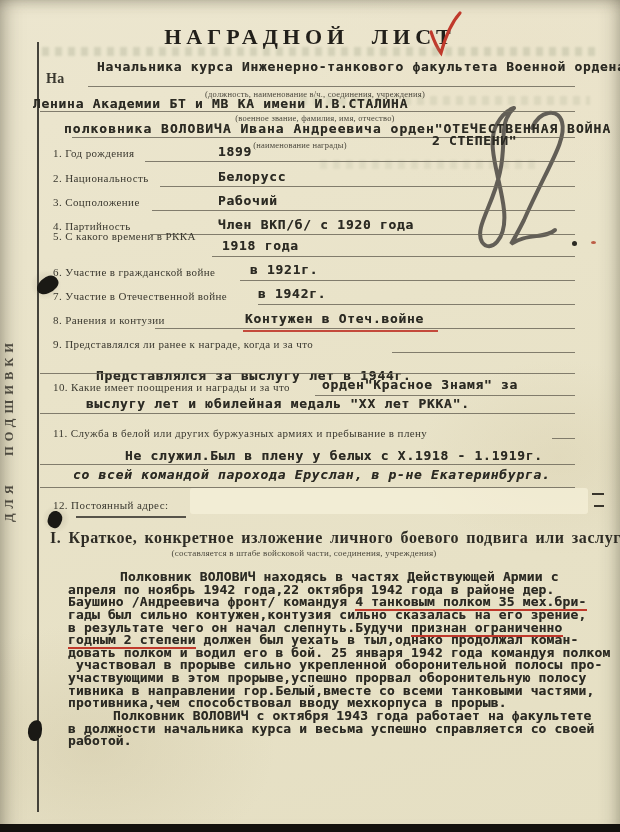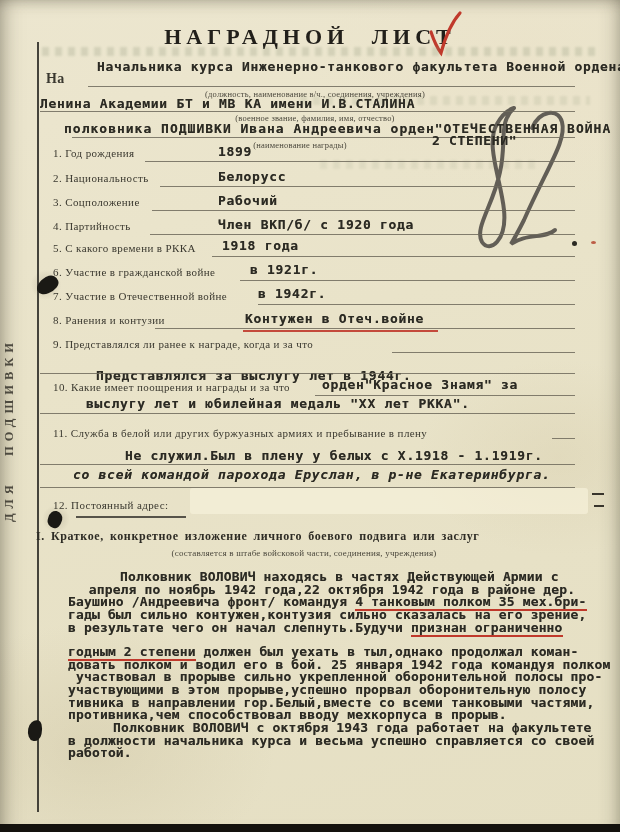--- a/index.html
+++ b/index.html
@@ -18,21 +18,21 @@
   .abs{position:absolute;}
   .rule{position:absolute;height:1px;background:#6e6a5c;opacity:.85;}
   .rule.thick{height:2px;background:#3c3a32;}
   .label{position:absolute;font-size:11px;letter-spacing:.4px;color:#3a382f;white-space:nowrap;}
   .caption{position:absolute;font-size:8.5px;letter-spacing:.2px;color:#4a473c;text-align:center;white-space:nowrap;}
   .typed{position:absolute;font-family:"DejaVu Sans Mono",monospace;font-weight:bold;
          font-size:13px;letter-spacing:.7px;color:#2b2a23;white-space:nowrap;
          text-shadow:0 0 .5px rgba(43,42,35,.55);}
   .title{position:absolute;left:150px;top:24px;width:320px;text-align:center;
          font-size:22px;font-weight:bold;letter-spacing:5px;word-spacing:12px;color:#211f1a;}
-  .sect-head{position:absolute;left:36px;top:529px;width:530px;font-size:12px;font-weight:bold;
+  .sect-head{position:absolute;left:50px;top:529px;width:530px;font-size:16px;font-weight:bold;
          letter-spacing:.6px;word-spacing:2.5px;color:#2e2c25;white-space:nowrap;}
   .bodytext{position:absolute;left:68px;top:571px;width:528px;
          font-family:"DejaVu Sans Mono",monospace;font-weight:bold;font-size:13px;
          letter-spacing:.15px;color:#2b2a23;text-shadow:0 0 .4px rgba(43,42,35,.5);}
   .bline{height:12.65px;line-height:12.65px;white-space:nowrap;}
   .red-ul{border-bottom:2px solid var(--red,#c0392b);text-align:right;}
   .vline{position:absolute;left:37px;top:42px;width:2px;height:770px;background:#2e2c27;opacity:.88;}
   .spine{position:absolute;left:-118px;top:420px;width:260px;height:20px;
          transform:rotate(-90deg);text-align:center;font-size:12.5px;letter-spacing:5px;
          word-spacing:16px;color:#403d34;font-weight:bold;opacity:.9;}
@@ -71,46 +71,46 @@
   <svg class="abs" style="left:452px;top:100px;" width="135" height="160" viewBox="0 0 135 160">
     <path d="M62,8 C46,22 55,42 48,72 C41,106 22,128 30,142 C38,154 55,140 52,110 C49,80 33,44 45,24 C51,13 59,9 62,8" fill="none" stroke="var(--pencil,#4a4742)" stroke-width="4" stroke-linecap="round" opacity="0.85"></path>
     <path d="M80,28 C88,10 106,8 110,22 C115,40 96,66 72,120 C66,132 62,139 59,144 C74,133 94,139 103,130" fill="none" stroke="var(--pencil,#4a4742)" stroke-width="4" stroke-linecap="round" opacity="0.85"></path>
   </svg>
 
   <span class="label" style="left:46px;top:71px;font-size:14px;font-weight:bold;">На</span>
   <span class="typed" style="left:97px;top:59px;">Начальника курса Инженерно-танкового факультета Военной ордена</span>
   <div class="rule" style="left:88px;top:86px;width:487px;"></div>
   <span class="caption" style="left:150px;top:89px;width:330px;">(должность, наименование в/ч., соединения, учреждения)</span>
 
-  <span class="typed" style="left:40px;top:96px;">Ленина Академии БТ и МВ КА имени И.В.СТАЛИНА</span>
+  <span class="typed" style="left:33px;top:96px;">Ленина Академии БТ и МВ КА имени И.В.СТАЛИНА</span>
   <div class="rule" style="left:40px;top:111px;width:535px;"></div>
   <span class="caption" style="left:150px;top:113px;width:330px;">(военное звание, фамилия, имя, отчество)</span>
 
-  <span class="typed" style="left:64px;top:121px;letter-spacing:1px;">полковника ПОДШИВКИ Ивана Андреевича орден"ОТЕЧЕСТВЕННАЯ ВОЙНА</span>
+  <span class="typed" style="left:64px;top:121px;letter-spacing:1px;">полковника ВОЛОВИЧА Ивана Андреевича орден"ОТЕЧЕСТВЕННАЯ ВОЙНА</span>
   <div class="rule" style="left:72px;top:137px;width:503px;"></div>
   <span class="typed" style="left:432px;top:133px;">2 СТЕПЕНИ"</span>
   <span class="caption" style="left:200px;top:140px;width:200px;">(наименование награды)</span>
 
   <span class="label" style="left:53px;top:147px;">1. Год рождения</span>
   <span class="typed" style="left:218px;top:144px;">1899</span>
   <div class="rule" style="left:145px;top:161px;width:430px;"></div>
 
   <span class="label" style="left:53px;top:172px;">2. Национальность</span>
   <span class="typed" style="left:218px;top:169px;">Белорусс</span>
   <div class="rule" style="left:160px;top:186px;width:415px;"></div>
 
   <span class="label" style="left:53px;top:196px;">3. Соцположение</span>
   <span class="typed" style="left:218px;top:193px;">Рабочий</span>
   <div class="rule" style="left:152px;top:210px;width:423px;"></div>
 
   <span class="label" style="left:53px;top:220px;">4. Партийность</span>
   <span class="typed" style="left:218px;top:217px;">Член ВКП/б/ с 1920 года</span>
   <div class="rule" style="left:150px;top:234px;width:425px;"></div>
 
-  <span class="label" style="left:53px;top:242px;">5. С какого времени в РККА</span>
+  <span class="label" style="left:53px;top:230px;">5. С какого времени в РККА</span>
   <span class="typed" style="left:222px;top:238px;">1918 года</span>
   <div class="rule" style="left:212px;top:256px;width:363px;"></div>
   <div class="speck" style="left:572px;top:241px;width:5px;height:5px;background:#2b2a23;"></div>
   <div class="speck" style="left:591px;top:241px;width:5px;height:3px;background:#b5452f;opacity:.85;"></div>
 
   <span class="label" style="left:53px;top:266px;">6. Участие в гражданской войне</span>
   <span class="typed" style="left:250px;top:262px;">в 1921г.</span>
   <div class="rule" style="left:240px;top:280px;width:335px;"></div>
 
   <span class="label" style="left:53px;top:290px;">7. Участие в Отечественной войне</span>
@@ -144,25 +144,25 @@
   <span class="label" style="left:53px;top:499px;">12. Постоянный адрес:</span>
   <div class="rule thick" style="left:76px;top:516px;width:110px;"></div>
   <div class="dash" style="left:592px;top:493px;width:12px;"></div>
   <div class="dash" style="left:594px;top:505px;width:10px;"></div>
 
   <div class="sect-head">I. Краткое, конкретное изложение личного боевого подвига или заслуг</div>
   <span class="caption" style="left:104px;top:548px;width:400px;font-size:9px;">(составляется в штабе войсковой части, соединения, учреждения)</span>
 
   <div class="bodytext" id="body-lines">
       <div class="bline" style="padding-left: 52px;"><span>Полковник ВОЛОВИЧ находясь в частях Действующей Армии с</span></div>
-      <div class="bline" style="padding-left: 0px; text-align: center;"><span>апреля по ноябрь 1942 года,22 октября 1942 года в районе дер.</span></div>
+      <div class="bline" style="padding-left: 0px;"><span>апреля по ноябрь 1942 года,22 октября 1942 года в районе дер.</span></div>
       <div class="bline" style="padding-left: 0px;"><span>Баушино /Андреевича фронт/ командуя </span><span class="red-ul">4 танковым полком 35 мех.бри-</span></div>
       <div class="bline" style="padding-left: 0px;"><span>гады был сильно контужен,контузия сильно сказалась на его зрение,</span></div>
       <div class="bline" style="padding-left: 0px;"><span>в результате чего он начал слепнуть.Будучи </span><span class="red-ul">признан ограниченно</span></div>
-      <div class="bline" style="padding-left: 0px; margin-top: 12px;"><span class="red-ul">годным 2 степени</span><span> должен был уехать в тыл,однако продолжал коман-</span></div>
+      <div class="bline" style="padding-left: 0px;"><span class="red-ul">годным 2 степени</span><span> должен был уехать в тыл,однако продолжал коман-</span></div>
       <div class="bline" style="padding-left: 0px;"><span>довать полком и водил его в бой. 25 января 1942 года командуя полком</span></div>
       <div class="bline" style="padding-left: 8px;"><span>участвовал в прорыве сильно укрепленной оборонительной полосы про-</span></div>
       <div class="bline" style="padding-left: 0px;"><span>участвующими в этом прорыве,успешно прорвал оборонительную полосу</span></div>
       <div class="bline" style="padding-left: 0px;"><span>тивника в направлении гор.Белый,вместе со всеми танковыми частями,</span></div>
       <div class="bline" style="padding-left: 0px;"><span>противника,чем способствовал вводу мехкорпуса в прорыв.</span></div>
       <div class="bline" style="padding-left: 45px;"><span>Полковник ВОЛОВИЧ с октября 1943 года работает на факультете</span></div>
       <div class="bline" style="padding-left: 0px;"><span>в должности начальника курса и весьма успешно справляется со своей</span></div>
       <div class="bline" style="padding-left: 0px;"><span>работой.</span></div>
     </div>
 

